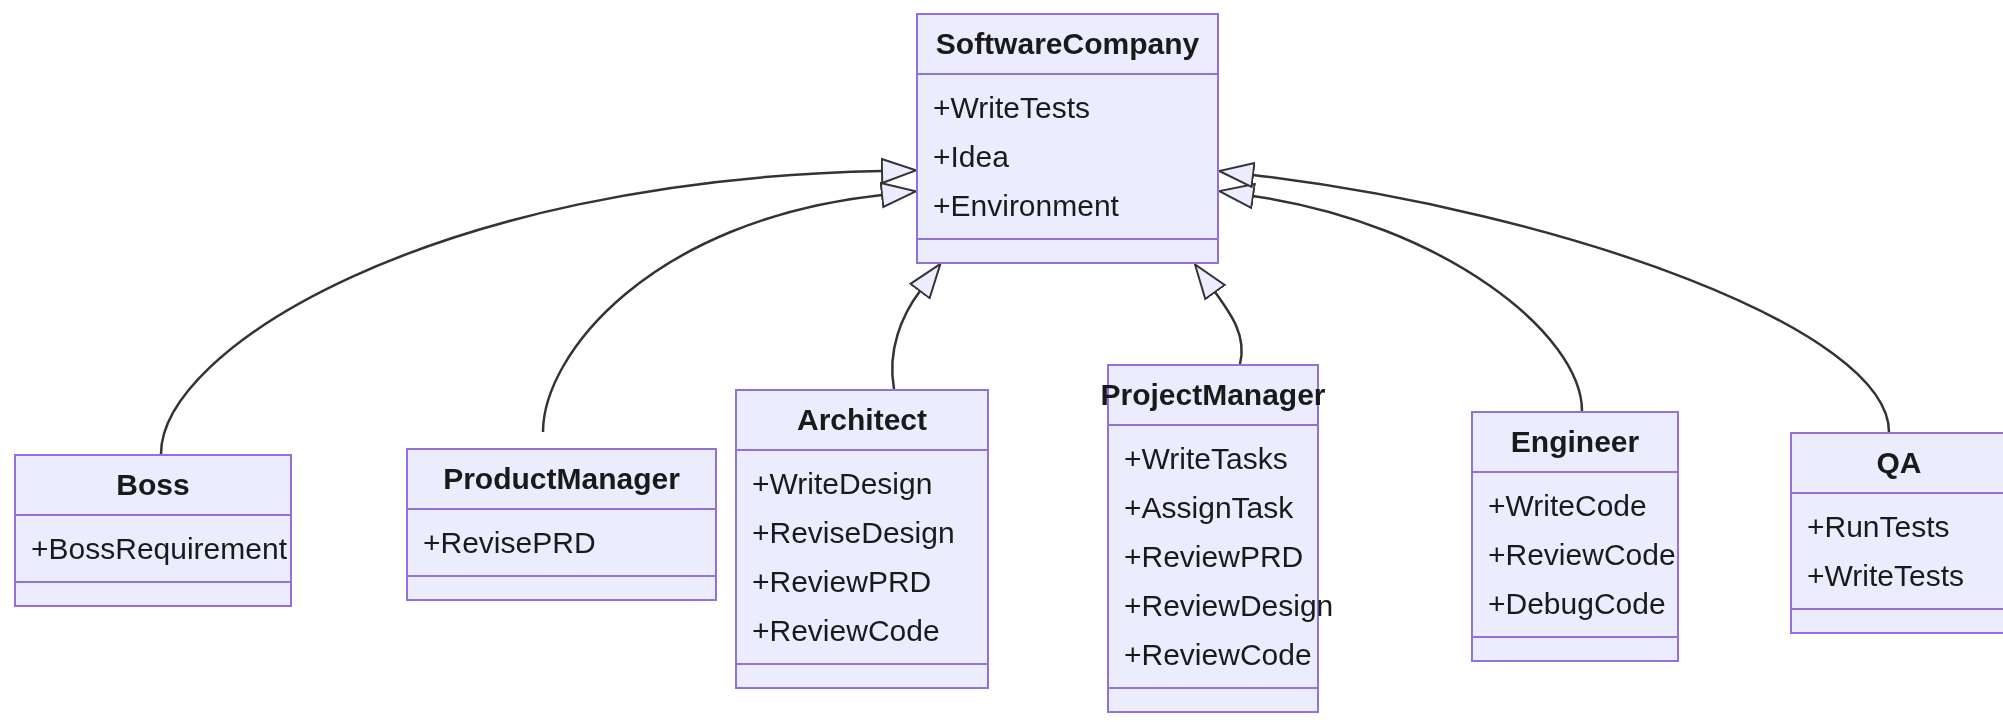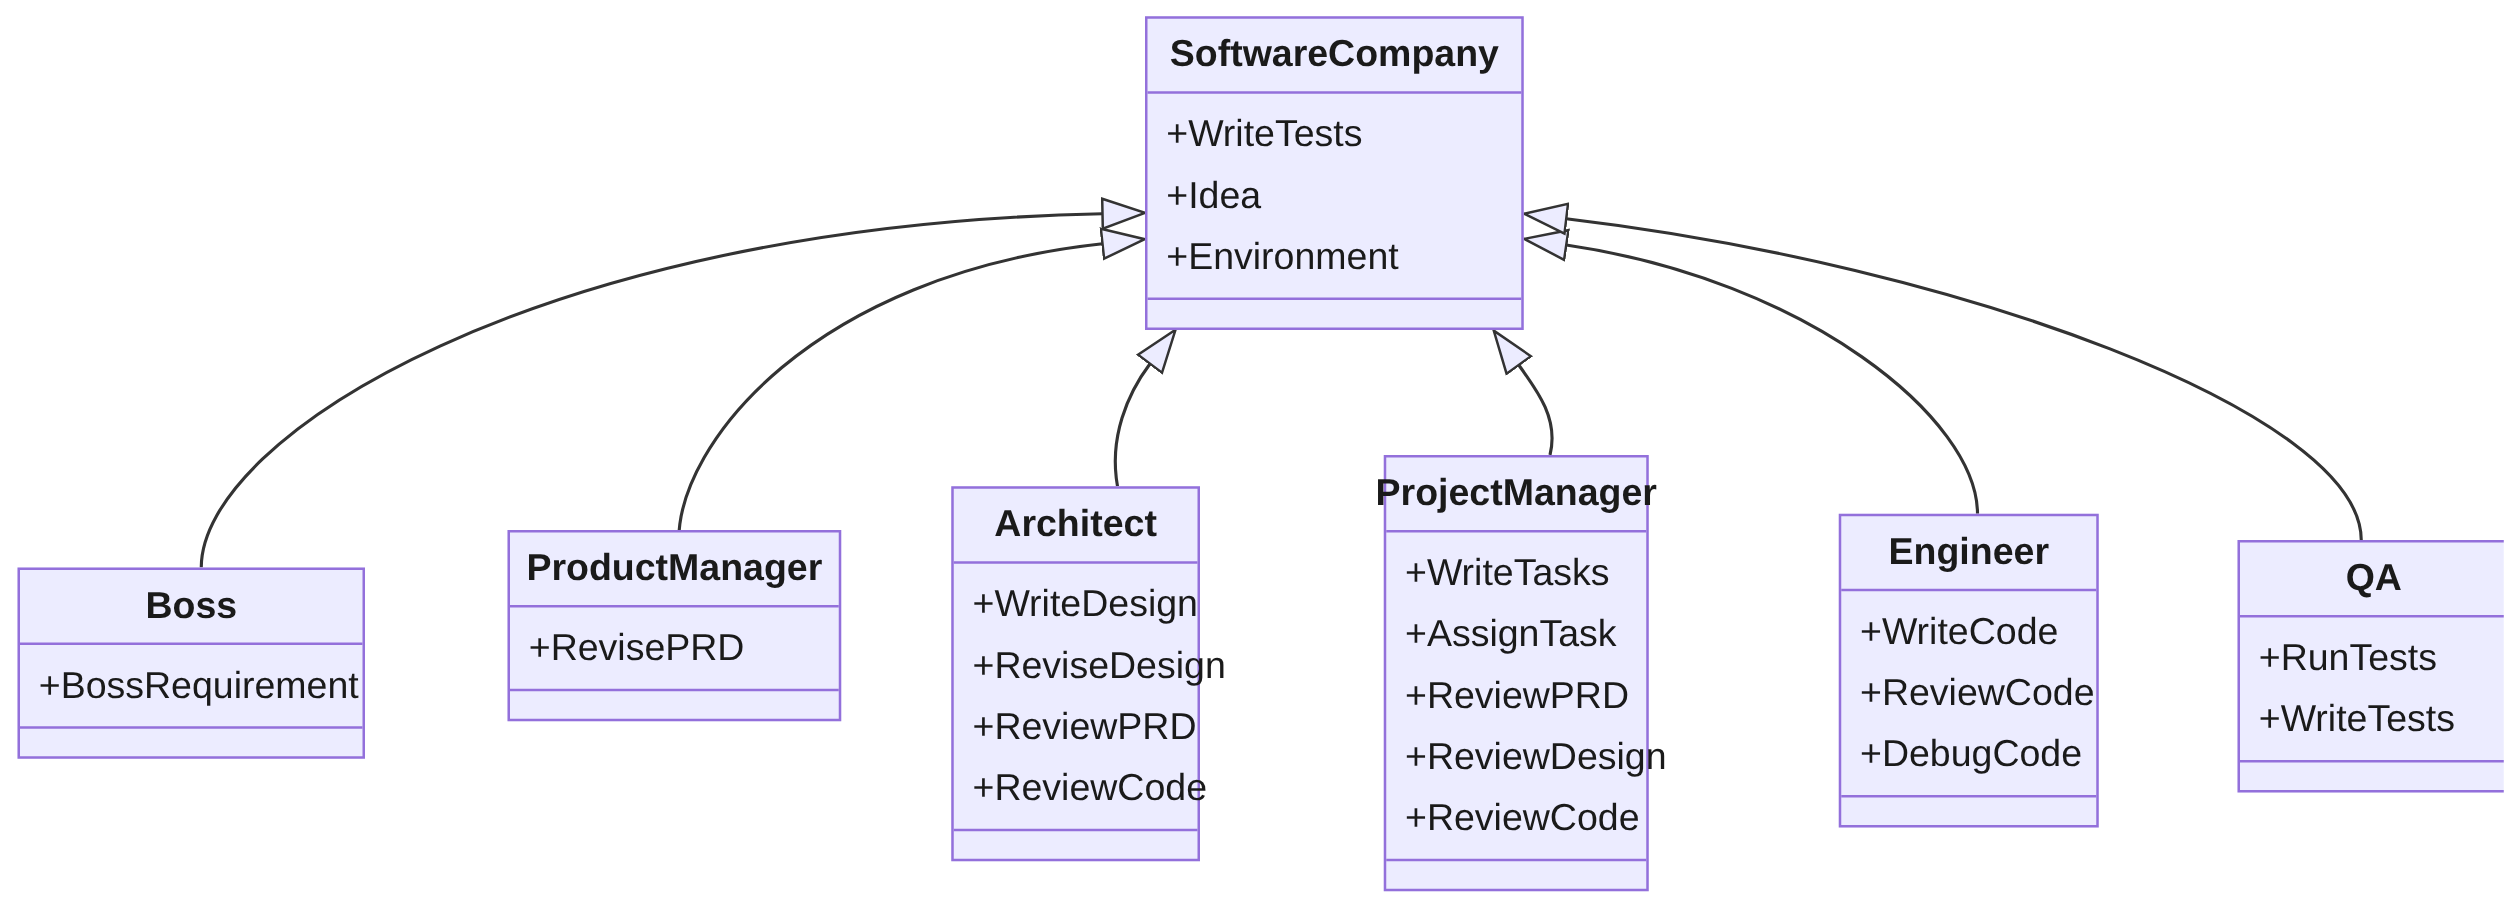--- a/index.html
+++ b/index.html
@@ -88,29 +88,29 @@
   </div>
 
   <div class="class-box" style="left:14px; top:454px; width:278px;">
     <div class="class-title">Boss</div>
     <div class="class-members">
       <div class="member">+BossRequirement</div>
     </div>
     <div class="class-methods"></div>
   </div>
 
-  <div class="class-box" style="left:406px; top:424px; width:267px;">
+  <div class="class-box" style="left:406px; top:448px; width:311px;">
     <div class="class-title">ProductManager</div>
     <div class="class-members">
       <div class="member">+RevisePRD</div>
     </div>
     <div class="class-methods"></div>
   </div>
 
-  <div class="class-box" style="left:761px; top:389px; width:199px;">
+  <div class="class-box" style="left:735px; top:389px; width:254px;">
     <div class="class-title">Architect</div>
     <div class="class-members">
       <div class="member">+WriteDesign</div>
       <div class="member">+ReviseDesign</div>
       <div class="member">+ReviewPRD</div>
       <div class="member">+ReviewCode</div>
     </div>
     <div class="class-methods"></div>
   </div>
 

